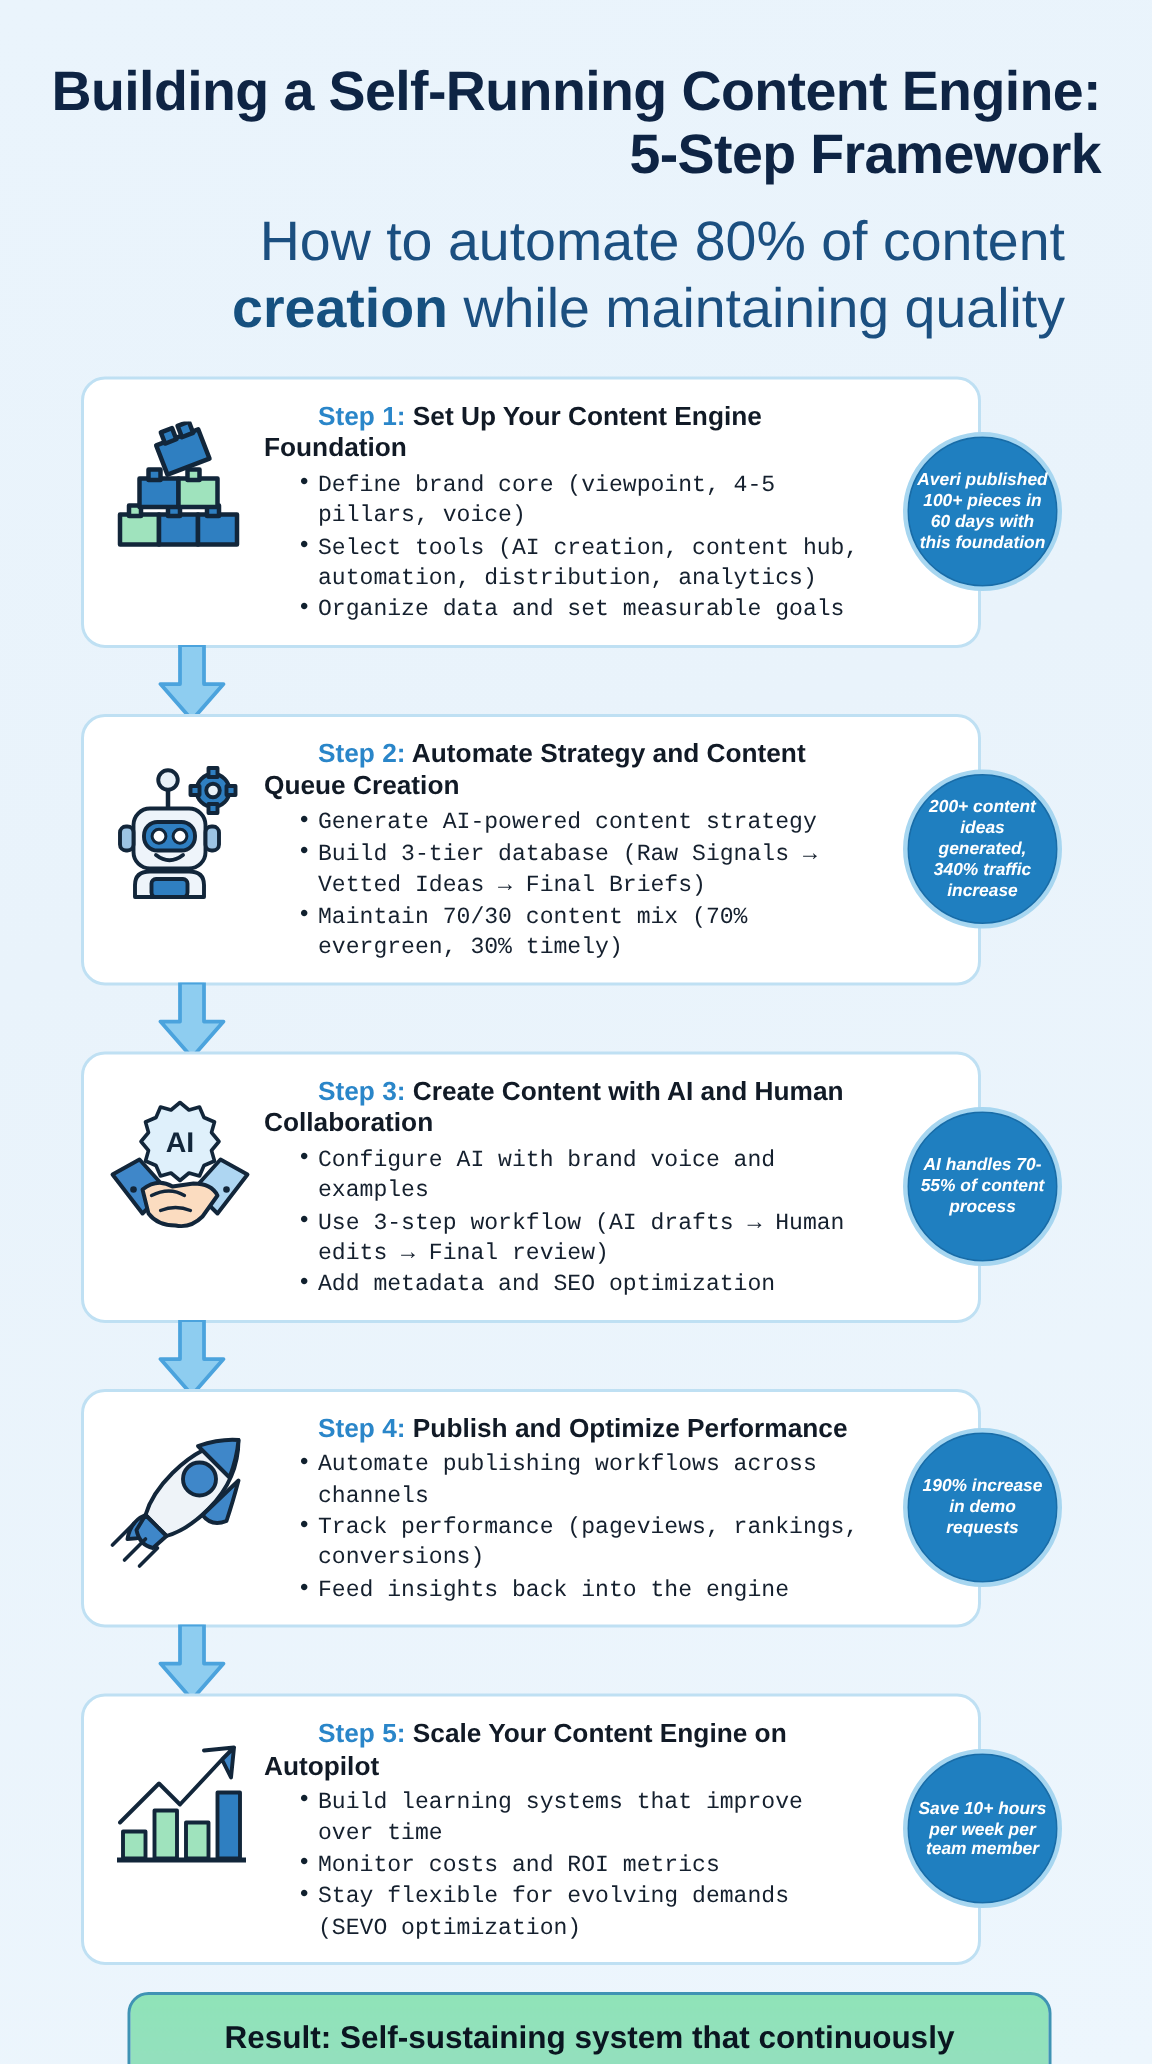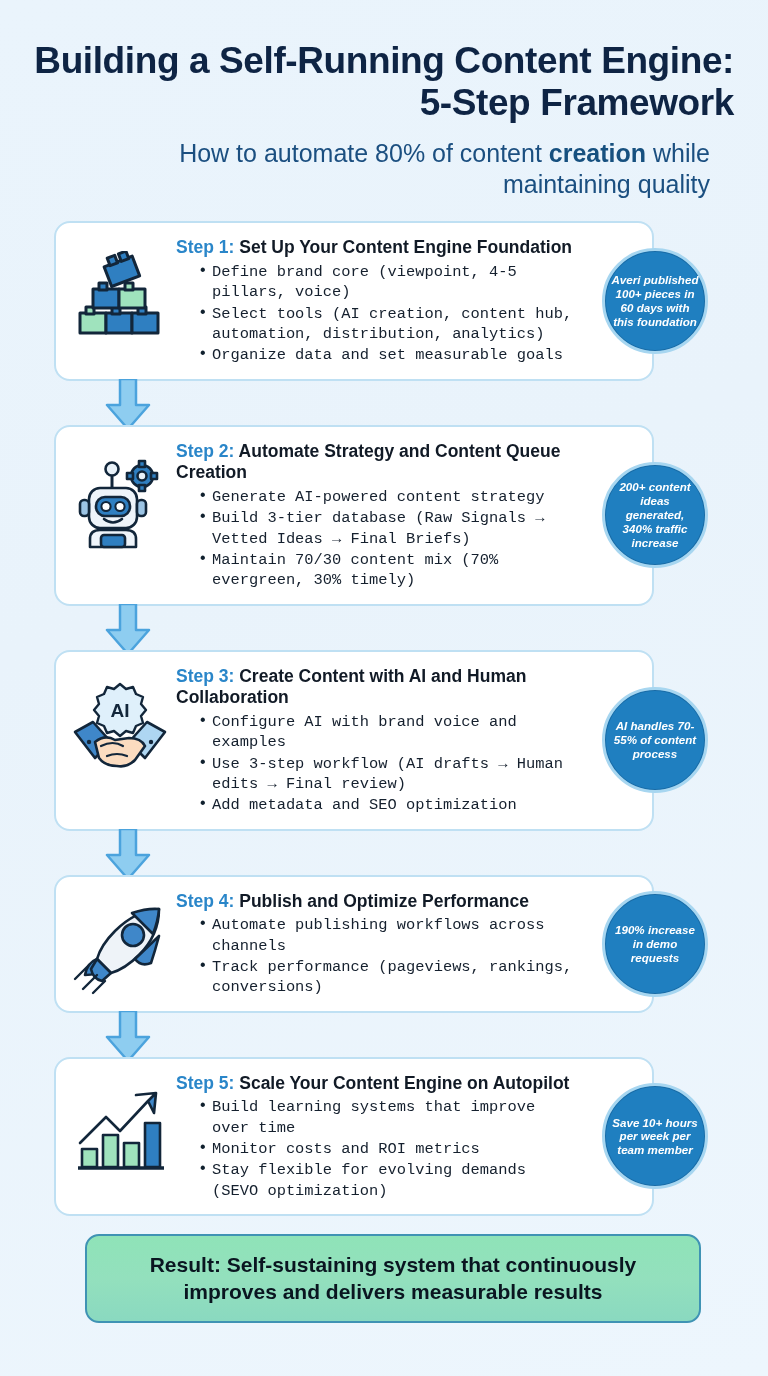--- a/index.html
+++ b/index.html
@@ -23,21 +23,21 @@
   }
   .title {
     font-size: 37px;
     line-height: 1.14;
     font-weight: bold;
     color: #0e2444;
     letter-spacing: -0.4px;
     margin: 0 0 14px 0;
   }
   .subtitle {
-    font-size: 25px;
+    font-size: 37px;
     line-height: 1.22;
     color: #1b4f80;
     font-weight: normal;
     margin: 12px;
     padding: 0 12px;
   }
   .subtitle .em {
     font-weight: bold;
     color: #16507f;
   }
@@ -75,21 +75,21 @@
     padding-right: 64px;
     padding-top: 2px;
   }
   .step-head {
     font-size: 17.5px;
     line-height: 1.24;
     font-weight: bold;
     color: #111a26;
     margin: 0 0 3px 0;
   }
-  .step-head .step-label { color: #2a86c9; }
+  .step-head .step-label { color: #2a86c9; margin-left: 36px; }
 
   ul.bullets {
     margin: 0;
     padding: 0 0 0 22px;
     list-style: none;
   }
   ul.bullets li {
     font-size: 15.4px;
     line-height: 1.32;
     color: #15202e;
@@ -321,20 +321,21 @@
           <line x1="26" y1="70" x2="12" y2="84"></line>
           <line x1="34" y1="76" x2="22" y2="88"></line>
         </g>
       </svg>
     </div>
     <div class="body-cell">
       <p class="step-head"><span class="step-label">Step 4:</span><span> Publish and Optimize Performance</span></p>
       <ul class="bullets">
         <li>Automate publishing workflows across channels</li>
         <li>Track performance (pageviews, rankings, conversions)</li>
+        <li>Feed insights back into the engine</li>
       </ul>
     </div>
     <div class="badge">190% increase in demo requests</div>
   </div>
 
   <div class="connector">
     <svg width="52" height="54" viewBox="0 0 52 54">
       <path d="M18 0 L34 0 L34 26 L47 26 L26 50 L5 26 L18 26 Z" fill="#8ecdf0" stroke="#4ba3dd" stroke-width="2.5" stroke-linejoin="round"></path>
     </svg>
   </div>

